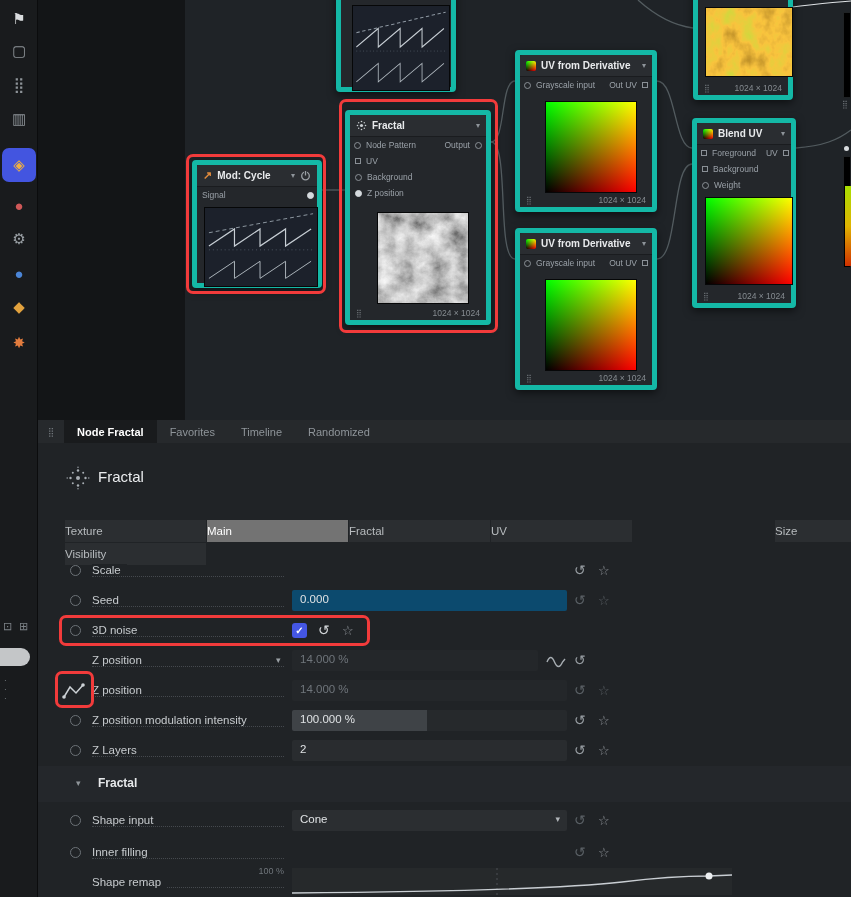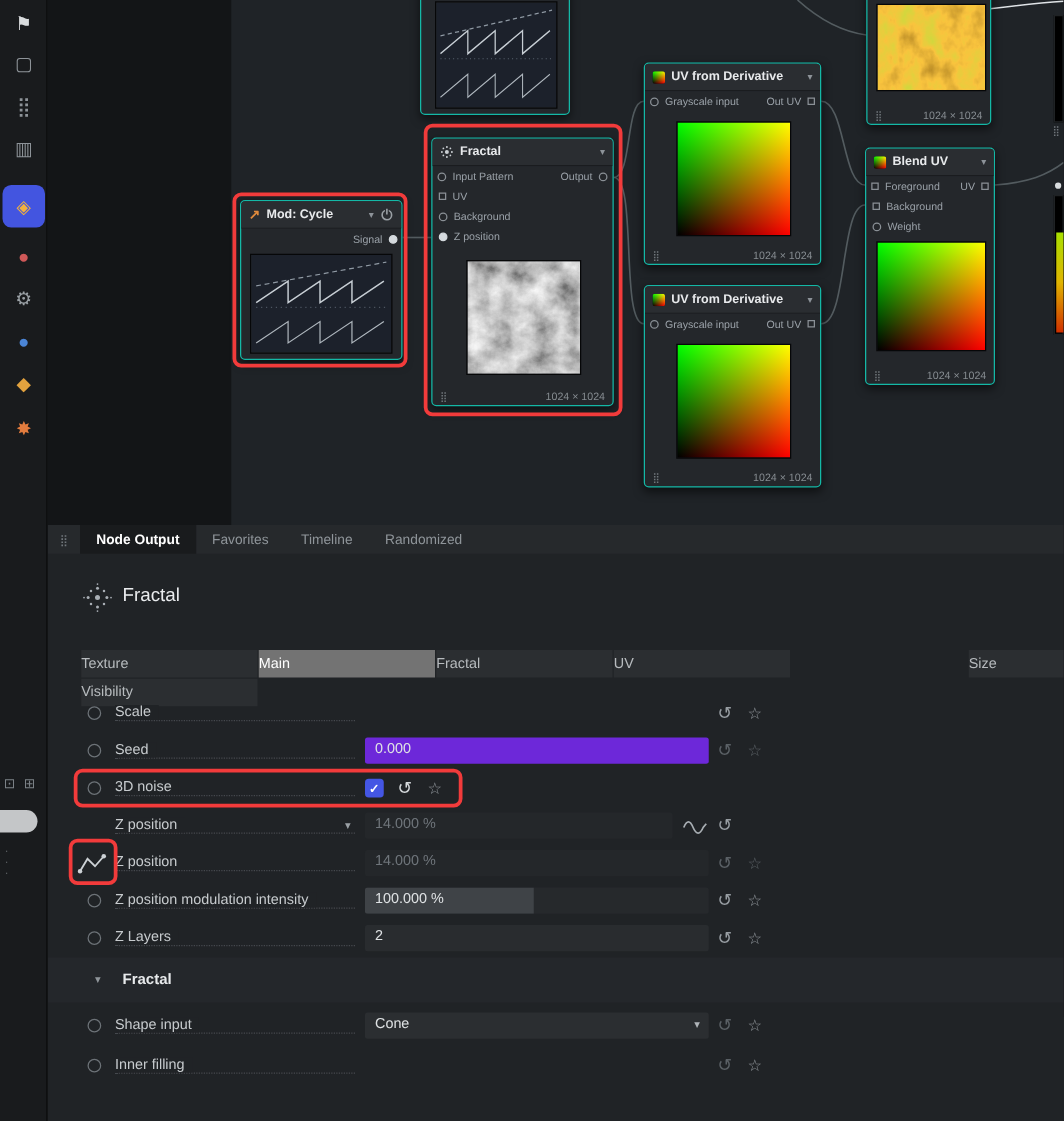--- a/index.html
+++ b/index.html
@@ -10,21 +10,21 @@
   #toolbar{position:absolute;left:0;top:0;width:38px;height:897px;background:#191b1d;border-right:1px solid #0b0c0d;z-index:5}
   .tbslot{position:absolute;left:0;width:38px;height:30px;display:flex;align-items:center;justify-content:center;font-size:15px}
   .tbslot.active{background:#4355e0;border-radius:7px;left:2px;width:34px;height:34px}
   .tb-bar{position:absolute;left:0;top:648px;width:30px;height:18px;background:#c4c6c8;border-radius:0 9px 9px 0}
   .tb-mini{position:absolute;font-size:11px;color:#7c8287}
 
   
   #canvas{position:absolute;left:38px;top:0;width:813px;height:420px;background:#1f2327;overflow:hidden}
   #canvas .leftdark{position:absolute;left:0;top:0;width:147px;height:420px;background:#131517}
   #wires{position:absolute;left:0;top:0;width:813px;height:420px;z-index:1}
-  .node{position:absolute;background:#24272b;border:1px solid #14b8a6;border-radius:4px;box-shadow:0 3px 8px rgba(0,0,0,.55);z-index:2}
+  .node{position:absolute;background:#24272b;border:5px solid #14b8a6;border-radius:4px;box-shadow:0 3px 8px rgba(0,0,0,.55);z-index:2}
   .nhead{height:22px;display:flex;align-items:center;gap:5px;padding:0 6px;background:#2a2d31;border-bottom:1px solid #1a1c1f;border-radius:3px 3px 0 0;font-size:10px;font-weight:bold;color:#e8eaec;white-space:nowrap}
   .nhead .chev{margin-left:auto;font-size:8px;color:#8d9399;font-weight:normal}
   .prt{display:flex;align-items:center;gap:5px;height:16px;padding:0 5px;font-size:8.5px;color:#9aa1a8;white-space:nowrap}
   .prt .sp{flex:1}
   .pc{width:7px;height:7px;border:1px solid #8a9096;border-radius:50%;flex:none}
   .ps{width:6px;height:6px;border:1px solid #8a9096;flex:none}
   .pf{background:#d5dade;border-color:#d5dade}
   .thumb{position:absolute;border:1px solid #060708;overflow:hidden}
   .uvmap{background-image:linear-gradient(to right,#000,#f00),linear-gradient(to top,#000,#0f0);background-blend-mode:screen}
   .nfoot{position:absolute;left:0;right:0;bottom:2px;display:flex;justify-content:space-between;align-items:center;padding:0 6px;font-size:8.5px;color:#868c91}
@@ -143,21 +143,21 @@
     <div class="nhead">
       <span style="color:#e08a3c;font-size:11px">↗</span>
       <span>Mod: Cycle</span>
       <span class="chev">▾</span>
       <svg width="11" height="11" viewBox="0 0 11 11">
         <circle cx="5.5" cy="6" r="3.8" fill="none" stroke="#9aa0a5" stroke-width="1.3"></circle>
         <line x1="5.5" y1="0" x2="5.5" y2="5" stroke="#2a2d31" stroke-width="3"></line>
         <line x1="5.5" y1="1" x2="5.5" y2="5.5" stroke="#9aa0a5" stroke-width="1.3"></line>
       </svg>
     </div>
-    <div class="prt" style="justify-content:flex-end">
+    <div class="prt" style="justify-content:space-between">
       <span>Signal</span>
       <span class="pc pf" style="margin-right:-2px"></span>
     </div>
     <div class="thumb" style="left:7px;top:42px;width:114px;height:80px">
       <svg class="wavesvg" viewBox="0 0 114 82" preserveAspectRatio="none">
         <rect width="114" height="82" fill="#1c212b"></rect>
         <line x1="4" y1="26" x2="110" y2="6" stroke="#8f99a3" stroke-width="1" stroke-dasharray="4 3"></line>
         <polyline points="4,40 30,22 30,40 56,22 56,40 82,22 82,40 108,22" fill="none" stroke="#c7ced4" stroke-width="1.2"></polyline>
         <polyline points="4,74 30,56 30,74 56,56 56,74 82,56 82,74 108,56" fill="none" stroke="#aeb6bd" stroke-width="1"></polyline>
         <line x1="4" y1="44" x2="110" y2="44" stroke="#5a6470" stroke-width="0.8" stroke-dasharray="1 3"></line>
@@ -178,21 +178,21 @@
             <circle cx="8.3" cy="8.3" r="0.7"></circle>
             <circle cx="2.7" cy="8.3" r="0.7"></circle>
             <circle cx="2.7" cy="2.7" r="0.7"></circle>
           </g>
       </svg>
       <span>Fractal</span>
       <span class="chev">▾</span>
     </div>
     <div class="prt">
       <span class="pc" style="margin-left:-1px"></span>
-      <span>Input Pattern</span>
+      <span>Node Pattern</span>
       <span class="sp"></span>
       <span>Output</span>
       <span class="pc" style="margin-right:-1px"></span>
     </div>
     <div class="prt">
       <span class="ps"></span>
       <span>UV</span>
     </div>
     <div class="prt">
       <span class="pc"></span>
@@ -321,21 +321,21 @@
   <span class="gridglyph" style="position:absolute;left:804px;top:100px;z-index:2">⣿</span>
   <div style="position:absolute;left:806px;top:146px;width:5px;height:5px;border-radius:50%;background:#d8dcdf;z-index:2"></div>
   <div class="sliver" style="left:805px;top:156px;width:8px;height:112px"></div>
   <div style="position:absolute;left:807px;top:186px;width:6px;height:80px;background:linear-gradient(#a8e000,#e0b400,#d03000);z-index:3"></div>
 </div>
 
 <div id="panel">
   <div id="ptabbar">
     <span class="handle">⣿</span>
     <div class="ptab active">
-        <span>Node Output</span>
+        <span>Node Fractal</span>
       </div>
     <div class="ptab">
         <span>Favorites</span>
       </div>
     <div class="ptab">
         <span>Timeline</span>
       </div>
     <div class="ptab">
         <span>Randomized</span>
       </div>
@@ -384,21 +384,21 @@
     <div class="pleader"></div>
     <span class="plabel">Scale</span>
     <span class="ric" style="left:536px">↺</span>
     <span class="sic" style="left:560px">☆</span>
   </div>
 
   <div class="prow" style="top:166px">
     <span class="pcircle"></span>
     <div class="pleader"></div>
     <span class="plabel">Seed</span>
-    <div class="pfield" style="background:#6d28d9">
+    <div class="pfield" style="background:#0c4a6e">
       <span class="val">0.000</span>
     </div>
     <span class="ric dim" style="left:536px">↺</span>
     <span class="sic dim" style="left:560px">☆</span>
   </div>
 
   <div class="prow" style="top:196px">
     <span class="pcircle"></span>
     <div class="pleader"></div>
     <span class="plabel">3D noise</span>
@@ -478,18 +478,30 @@
   </div>
 
   <div class="prow" style="top:418px">
     <span class="pcircle"></span>
     <div class="pleader"></div>
     <span class="plabel">Inner filling</span>
     <span class="ric dim" style="left:536px">↺</span>
     <span class="sic" style="left:560px">☆</span>
   </div>
 
+  <div class="prow" style="top:446px;height:31px">
+    <span class="axislbl">100 %</span>
+    <div class="pleader" style="top:21px"></div>
+    <span class="plabel" style="top:10px">Shape remap</span>
+    <div class="curvefield">
+      <svg width="440" height="27">
+        <line x1="205" y1="0" x2="205" y2="27" stroke="#4a4f54" stroke-width="1" stroke-dasharray="2 3"></line>
+        <path d="M0,25 C 120,24 260,22 330,14 C 370,9 400,8 417,8 L440,7" fill="none" stroke="#c9ced3" stroke-width="1.4"></path>
+        <circle cx="417" cy="8" r="3.5" fill="#eceff1"></circle>
+      </svg>
+    </div>
+  </div>
 </div>
 
 <div class="anno" style="left:186px;top:154px;width:140px;height:140px"></div>
 <div class="anno" style="left:339px;top:99px;width:159px;height:234px"></div>
 <div class="anno" style="left:59px;top:615px;width:311px;height:31px"></div>
 <div class="anno" style="left:55px;top:671px;width:39px;height:37px"></div>
 
 </body></html>

